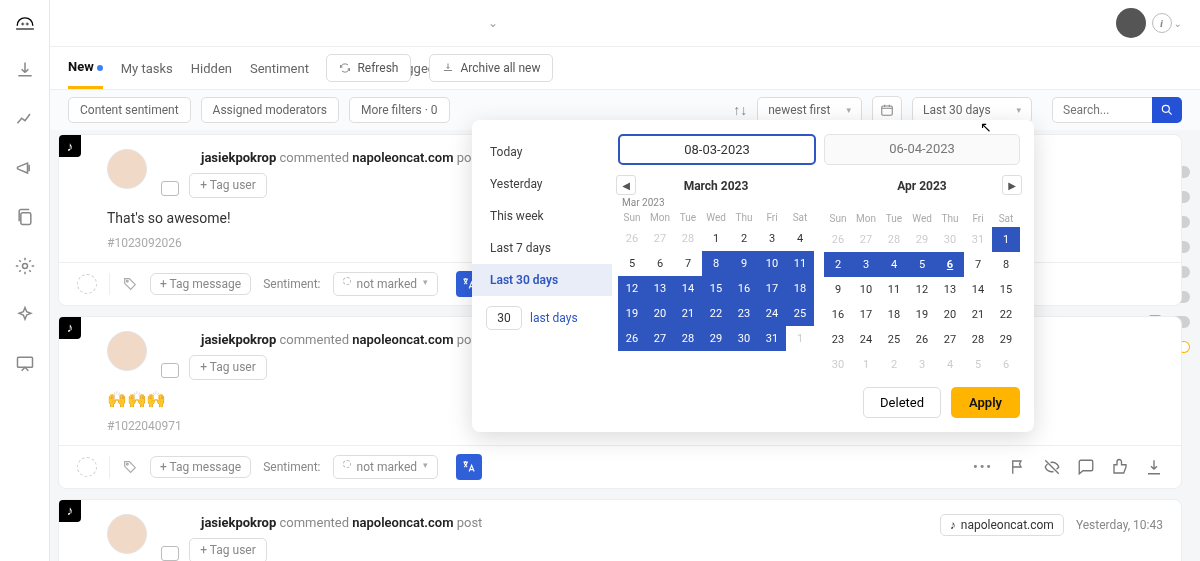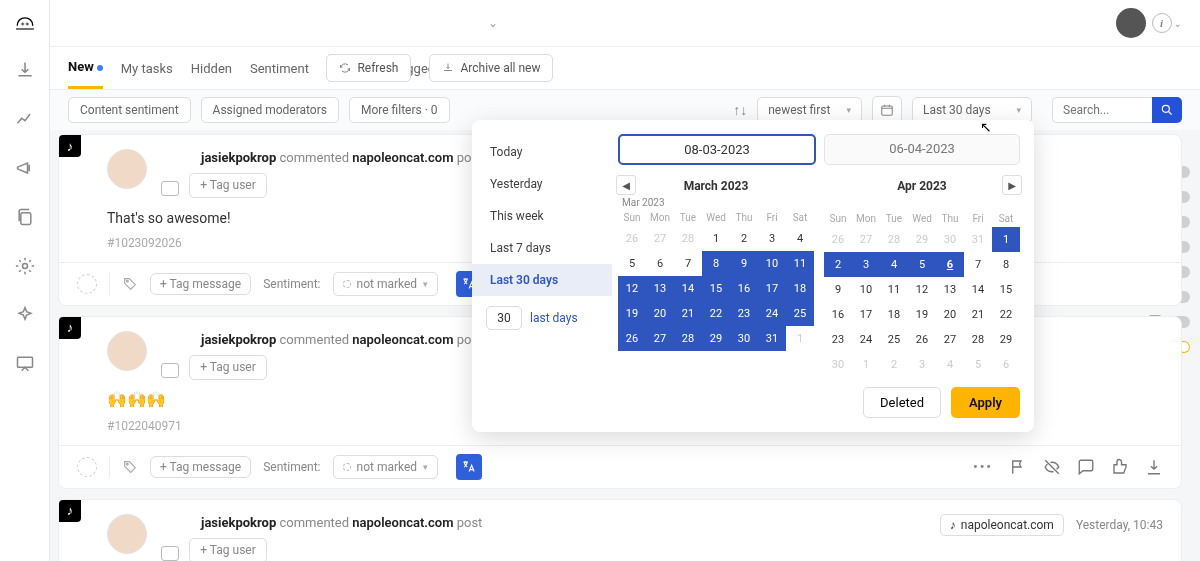--- a/index.html
+++ b/index.html
@@ -55,21 +55,21 @@
 .card .type { color: #888; }
 .card .tag-user { border: 1px solid #ddd; border-radius: 5px; background: #fff; padding: 3px 10px; font-size: 12px; color: #888; margin-top: 6px; cursor: pointer; display: inline-block; }
 .card .clipboard { width: 18px; height: 15px; border: 1.5px solid #bbb; border-radius: 3px; display: inline-block; vertical-align: middle; margin-right: 7px; margin-top: 6px; position: relative; }
 .card .body { margin-top: 12px; margin-left: 0; font-size: 14px; color: #333; }
 .card .id { color: #aaa; font-size: 12px; margin-top: 10px; }
 .card .footer { border-top: 1px solid #eee; margin: 12px -18px 0 -48px; padding: 8px 18px; display: flex; align-items: center; gap: 12px; }
 .status-circle { width: 20px; height: 20px; border: 1.5px dashed #ccc; border-radius: 50%; }
 .tag-icon { width: 16px; height: 16px; }
 .tag-msg { border: 1px solid #ddd; border-radius: 6px; padding: 3px 9px; font-size: 12px; color: #888; background: #fff; cursor: pointer; }
 .sentiment-label { font-size: 12px; color: #888; }
-.sentiment-pick { border: 1px solid #ddd; border-radius: 5px; padding: 4px 9px; font-size: 12px; color: #888; display: flex; align-items: center; gap: 6px; background: #fff; }
+.sentiment-pick { border: 1px solid #ddd; border-radius: 5px; padding: 4px 9px; font-size: 12px; color: #888; display: flex; align-items: flex-start; gap: 6px; background: #fff; }
 .sentiment-pick .dot { width: 8px; height: 8px; border: 1.5px dashed #bbb; border-radius: 50%; }
 .translate-btn { width: 26px; height: 26px; background: #2f5fd9; border-radius: 4px; display: flex; align-items: center; justify-content: center; margin-left: 6px; }
 .translate-btn svg { width: 15px; height: 15px; stroke: #fff; stroke-width: 1.8; fill: none; }
 .footer .spacer { flex: 1; }
 .action-icons { display: flex; gap: 16px; align-items: center; color: #888; }
 .action-icons svg { width: 18px; height: 18px; stroke: #777; stroke-width: 1.8; fill: none; }
 .emojis { font-size: 16px; margin-top: 10px; }
 
 
 .profiles { position: absolute; right: 10px; top: 135px; width: 160px; }

